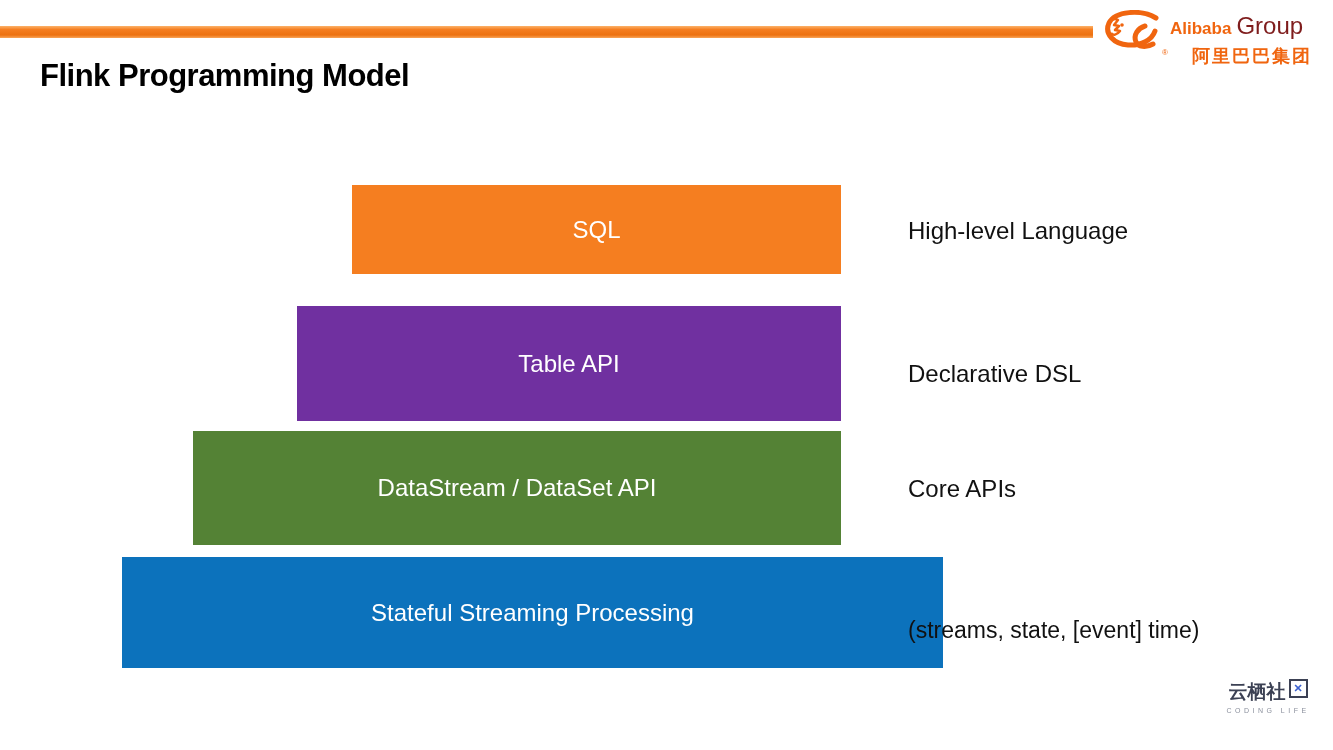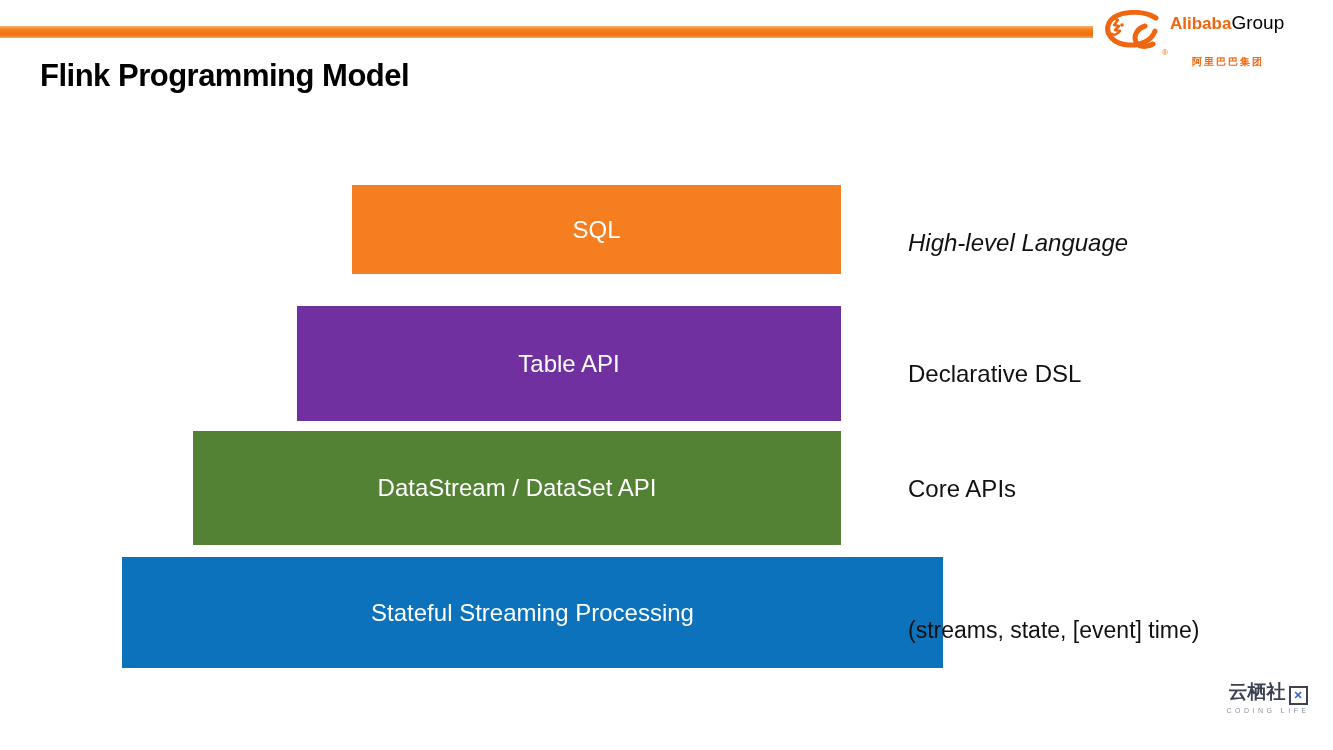--- a/index.html
+++ b/index.html
@@ -13,23 +13,23 @@
     position:absolute; left:0; top:26px; width:1093px; height:12px;
     background:linear-gradient(180deg,#fcb269 0%,#f57e20 30%,#ed7110 75%,#f9a558 100%);
   }
 
   
   .brand { position:absolute; left:1100px; top:8px; width:226px; height:52px; }
   .brand-face { position:absolute; left:0; top:2px; }
   .brand-reg { position:absolute; left:62px; top:40px; font-size:8px; color:#f0650f; }
   .brand-text { position:absolute; left:70px; top:4px; white-space:nowrap; }
   .brand-name { font-size:17px; font-weight:bold; color:#f0650f; letter-spacing:0; }
-  .brand-suffix { font-size:19px; font-weight:normal; color:#000000; }
+  .brand-suffix { font-size:24px; font-weight:normal; color:#7f1d1d; margin-left:5px; }
   .brand-cn {
-    position:absolute; left:92px; top:47px; font-size:10px; font-weight:bold;
+    position:absolute; left:92px; top:36px; font-size:18px; font-weight:bold;
     color:#f0650f; letter-spacing:2px; white-space:nowrap;
   }
 
   
   .title {
     position:absolute; left:40px; top:58px; font-size:31px; font-weight:bold;
     color:#000000; letter-spacing:-0.5px;
   }
 
   
@@ -37,30 +37,30 @@
     position:absolute; display:flex; align-items:center; justify-content:center;
     color:#ffffff; font-size:24px; font-weight:normal;
   }
   .layer-0 { left:352px; top:185px; width:489px; height:89px; }
   .layer-1 { left:297px; top:306px; width:544px; height:115px; }
   .layer-2 { left:193px; top:431px; width:648px; height:114px; }
   .layer-3 { left:122px; top:557px; width:821px; height:111px; }
 
   
   .annotation { position:absolute; left:908px; font-size:24px; color:#111111; white-space:nowrap; }
-  .annotation-0 { top:229px;font-style:italic; }
+  .annotation-0 { top:217px; }
   .annotation-1 { top:360px; }
   .annotation-2 { top:475px; }
   .annotation-3 { top:585px; font-size:25px; }
   .annotation-3-sub { top:617px; font-size:23px; }
 
   
   .community { position:absolute; left:1218px; top:679px; width:100px; text-align:center; }
   .community-name {
-    display:flex; align-items:flex-end; justify-content:center; gap:1px;
+    display:flex; align-items:flex-start; justify-content:center; gap:1px;
     font-size:19px; font-weight:bold; color:#3c4154; white-space:nowrap;
   }
   .community-badge {
     display:inline-flex; width:15px; height:15px; margin-left:2px;
     border:2px solid #3c4154; align-items:center; justify-content:center;
     font-size:11px; font-weight:bold; color:#3e63d0; line-height:1;
   }
   .community-tagline {
     margin-top:2px; font-size:7px; letter-spacing:3.5px; color:#8a8f9c; white-space:nowrap;
   }

